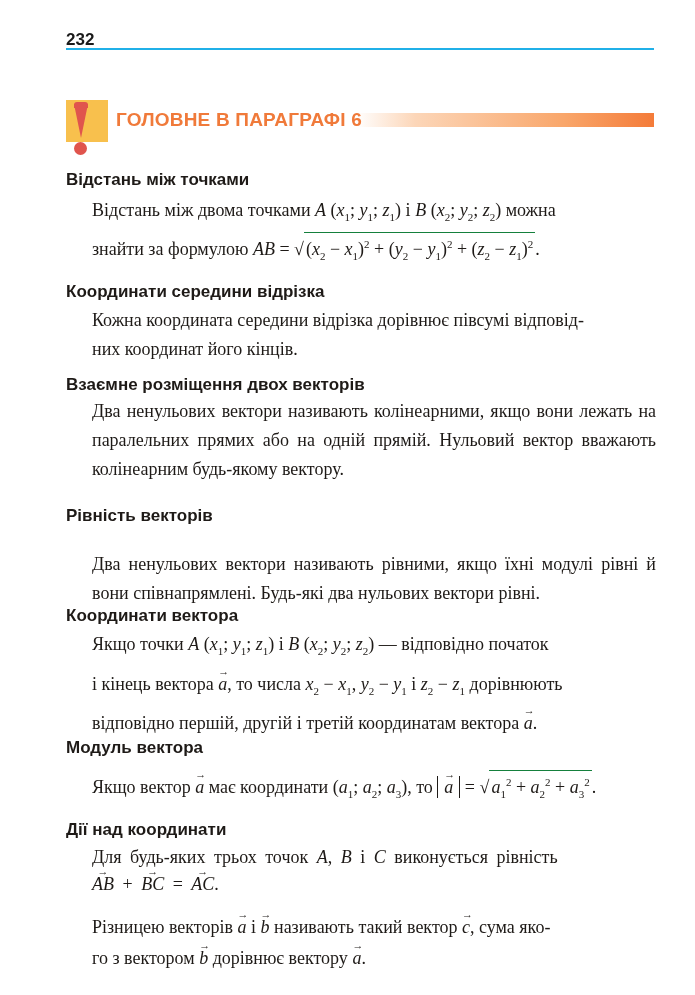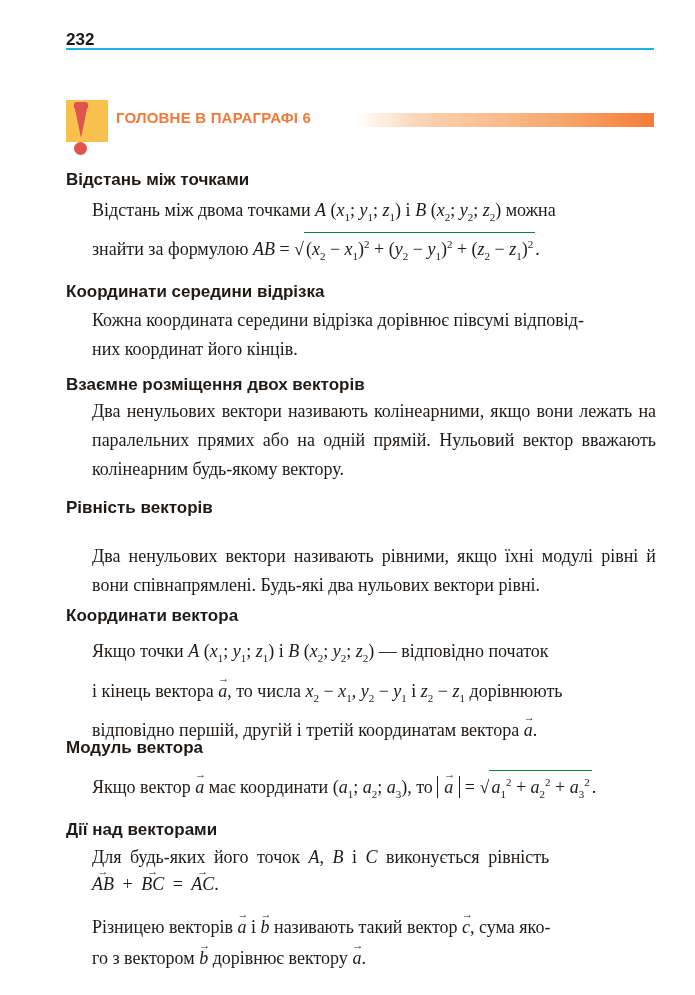--- a/index.html
+++ b/index.html
@@ -8,36 +8,36 @@
     .page-num { position: absolute; left: 0; top: 0; font-family: "Liberation Sans", sans-serif; font-weight: bold; font-size: 17px; color: #1a1a1a; margin-top: 8px; }
     .running-title { position: absolute; left: 165px; top: 3px; font-family: "Liberation Sans", sans-serif; font-size: 14px; color: #222; }
     .running-title b { margin-right: 4px; }
 
     .banner { position: absolute; left: 66px; top: 100px; width: 588px; height: 46px; }
     .banner-box { position: absolute; left: 0; top: 0; width: 42px; height: 42px; background: #f8c04d; }
     .excl-bar { position: absolute; left: 8px; top: 4px; width: 0; height: 0; border-left: 7px solid transparent; border-right: 7px solid transparent; border-top: 34px solid #e0544d; }
     .excl-bar-top { position: absolute; left: 8px; top: 2px; width: 14px; height: 6px; background: #e0544d; border-radius: 3px 3px 0 0; }
     .excl-dot { position: absolute; left: 8px; top: 42px; width: 13px; height: 13px; background: #e0544d; border-radius: 50%; }
     .banner-stripe { position: absolute; left: 290px; top: 13px; width: 298px; height: 14px; background: linear-gradient(to right, #ffffff 0%, #fcd6b8 20%, #f9a66a 70%, #f47b39 100%); }
-    .banner-title { position: absolute; left: 50px; top: 9px; font-family: "Liberation Sans", sans-serif; font-weight: bold; font-size: 15px; color: #f07a3a; letter-spacing: 0.2px; }
+    .banner-title { position: absolute; left: 50px; top: 9px; font-family: "Liberation Sans", sans-serif; font-weight: bold; font-size: 19px; color: #f07a3a; letter-spacing: 0.2px; }
 
     .content { position: absolute; left: 66px; top: 170px; width: 590px; font-family: "DejaVu Serif", serif; font-size: 16px; }
     .sec-title { font-family: Liberation Sans, sans-serif; font-weight: bold; font-size: 17px; color: #1e1a17; margin: 0; }
     .para { font-family: "Liberation Serif", serif; font-size: 18px; line-height: 29px; margin: 0 0 0 26px; text-align: justify; color: #1e1a17; }
     .m { font-style: italic; font-family: "Liberation Serif", serif; }
     sub, sup { font-size: 11px; }
     .vec { position: relative; display: inline-block; font-style: italic; }
     .vec::before { content: "\2192"; position: absolute; top: -13px; left: 0; right: 0; text-align: center; font-style: normal; font-size: 11px; }
     .sqrt { display: inline-block; border-top: 1px solid #15803d; padding: 0 2px; line-height: 22px; }
     .abs { display: inline-block; border-left: 1px solid #1e1a17; border-right: 1px solid #1e1a17; padding: 0 6px; line-height: 22px; }
 
     .s1 { position: absolute; top: 0; }
     .s2 { position: absolute; top: 112px; }
     .s3 { position: absolute; top: 205px; }
-    .s4 { position: absolute; top: 328px; }
+    .s4 { position: absolute; top: 336px; }
     .s5 { position: absolute; top: 436px; }
     .s6 { position: absolute; top: 568px; }
     .s7 { position: absolute; top: 650px; }
   </style>
 </head>
 <body>
 
 <div class="header">
   <span class="page-num">232</span>
 </div>
@@ -82,38 +82,38 @@
     <p class="sec-title">Рівність векторів</p>
     <p class="para" style="margin-top:24px">
       <span>Два ненульових вектори називають рівними, якщо їхні модулі</span>
       <span>рівні й вони співнапрямлені. Будь-які два нульових вектори</span>
       <span>рівні.</span>
     </p>
   </div>
 
   <div class="s5" style="width:590px">
     <p class="sec-title">Координати вектора</p>
-    <p class="para" style="margin-top:9px; line-height:33px">
+    <p class="para" style="margin-top:2px; line-height:33px">
       <span>Якщо точки </span><span class="m">A</span> (<span class="m">x</span><sub>1</sub>; <span class="m">y</span><sub>1</sub>; <span class="m">z</span><sub>1</sub>)<span> і </span><span class="m">B</span> (<span class="m">x</span><sub>2</sub>; <span class="m">y</span><sub>2</sub>; <span class="m">z</span><sub>2</sub>)<span> — відповідно початок</span><br>
       <span>і кінець вектора </span><span class="vec">a</span><span>, то числа </span><span class="m">x</span><sub>2</sub> − <span class="m">x</span><sub>1</sub>, <span class="m">y</span><sub>2</sub> − <span class="m">y</span><sub>1</sub><span> і </span><span class="m">z</span><sub>2</sub> − <span class="m">z</span><sub>1</sub><span> дорівнюють</span><br>
       <span>відповідно першій, другій і третій координатам вектора </span><span class="vec">a</span>.
     </p>
   </div>
 
   <div class="s6" style="width:590px">
     <p class="sec-title">Модуль вектора</p>
     <p class="para" style="margin-top:12px">
       <span>Якщо вектор </span><span class="vec">a</span><span> має координати </span>(<span class="m">a</span><sub>1</sub>; <span class="m">a</span><sub>2</sub>; <span class="m">a</span><sub>3</sub>)<span>, то </span><span class="abs"><span class="vec">a</span></span> = √<span class="sqrt"><span class="m">a</span><sub>1</sub><sup>2</sup> + <span class="m">a</span><sub>2</sub><sup>2</sup> + <span class="m">a</span><sub>3</sub><sup>2</sup></span>.
     </p>
   </div>
 
   <div class="s7" style="width:590px">
-    <p class="sec-title">Дії над векторами</p>
+    <p class="sec-title">Дії над координати</p>
     <p class="para" style="margin-top:4px; line-height:27px; word-spacing:4px">
-      <span>Для будь-яких його точок </span><span class="m">A</span>, <span class="m">B</span><span> і </span><span class="m">C</span><span> виконується рівність</span><br>
+      <span>Для будь-яких трьох точок </span><span class="m">A</span>, <span class="m">B</span><span> і </span><span class="m">C</span><span> виконується рівність</span><br>
       <span class="vec">AB</span> + <span class="vec">BC</span> = <span class="vec">AC</span>.
     </p>
     <p class="para" style="margin-top:14px; line-height:31px">
       <span>Різницею векторів </span><span class="vec">a</span><span> і </span><span class="vec">b</span><span> називають такий вектор </span><span class="vec">c</span><span>, сума яко-</span><br>
       <span>го з вектором </span><span class="vec">b</span><span> дорівнює вектору </span><span class="vec">a</span>.
     </p>
   </div>
 
 </div>
 

